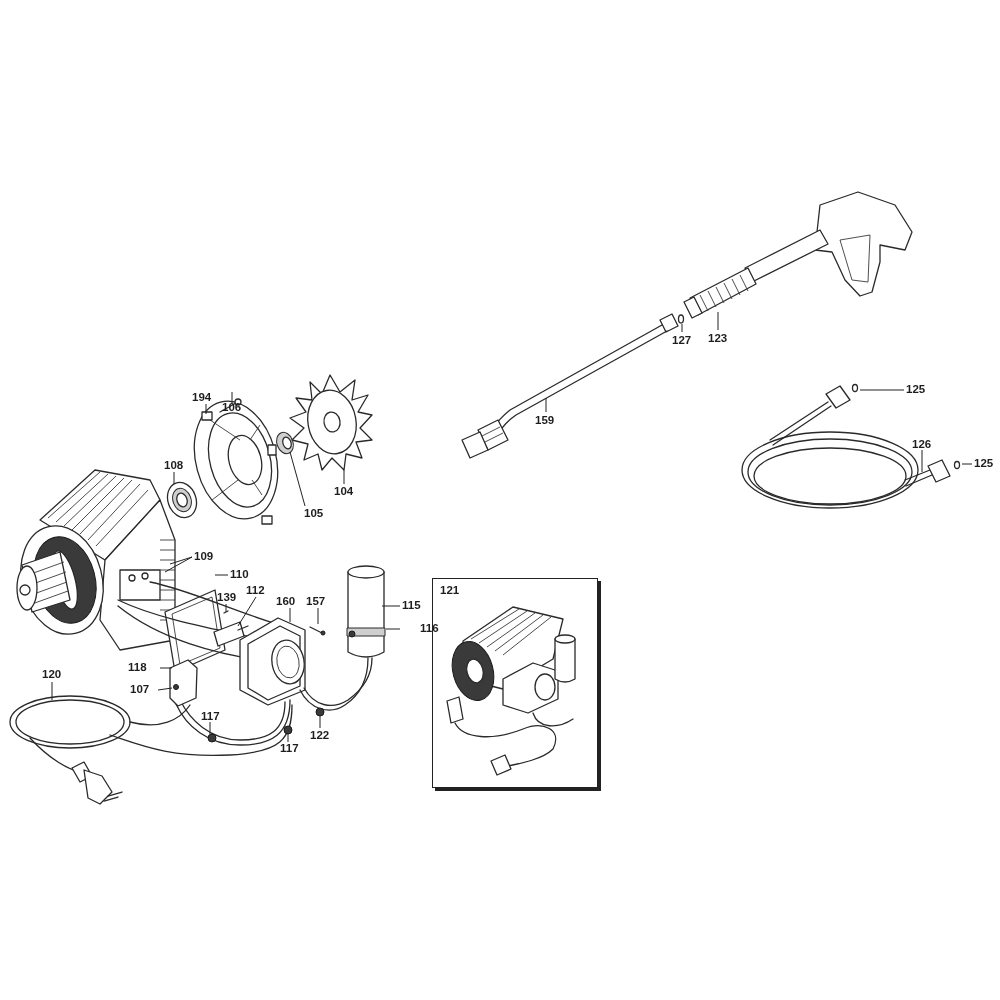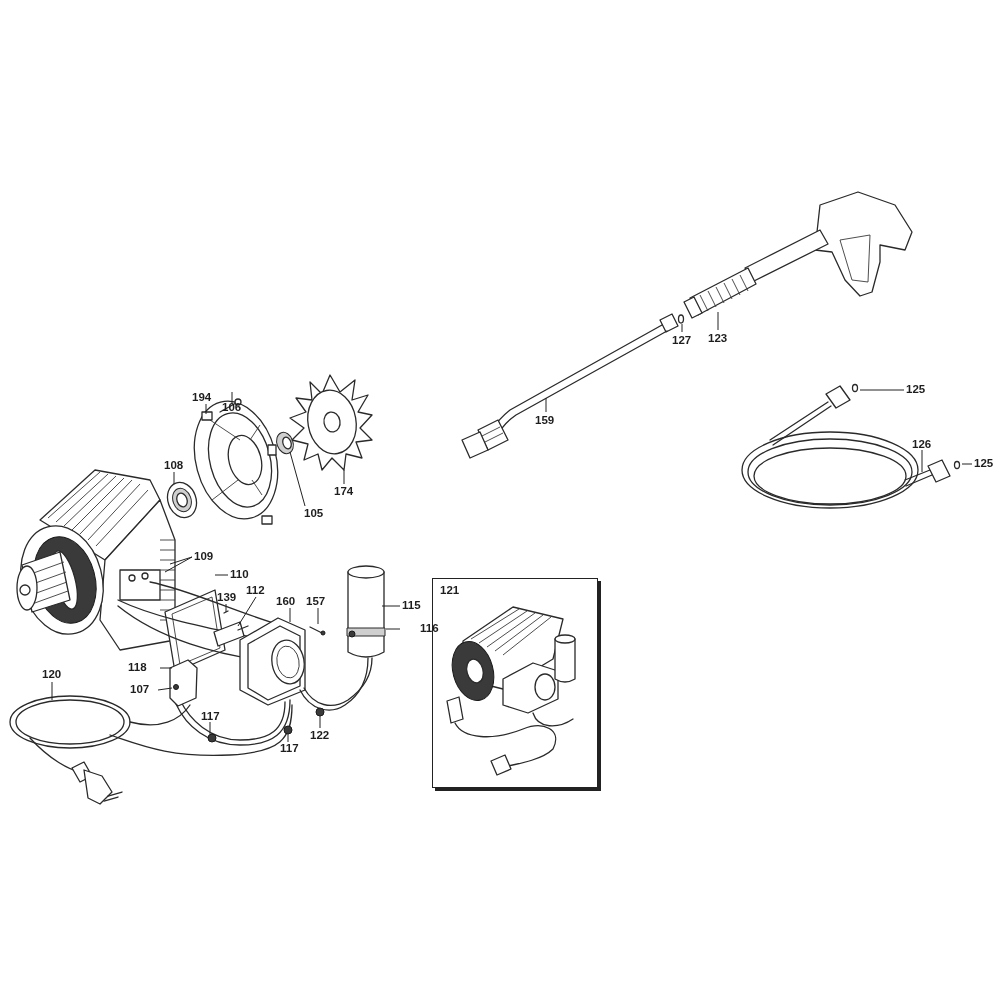--- a/index.html
+++ b/index.html
@@ -257,21 +257,21 @@
     <ellipse class="fw" cx="112" cy="108" rx="10" ry="13"></ellipse>
     <path class="fw" d="M122 60 L122 100 Q132 106 142 100 L142 60 Z"></path>
     <ellipse class="fw" cx="132" cy="60" rx="10" ry="4"></ellipse>
     <path class="fw" d="M14 122 L26 118 L30 140 L18 144 Z"></path>
     <path class="ln" d="M22 144 C30 160 60 162 90 150 C110 142 130 150 120 170 C110 180 90 184 70 188"></path>
     <path class="ln" d="M100 134 C105 150 125 150 140 140"></path>
     <path class="fw" d="M58 182 L72 176 L78 190 L64 196 Z"></path>
   </svg>
 </div>
 
-<span class="lbl" style="left:334px;top:486px;">174</span>
+<span class="lbl" style="left:334px;top:486px;">104</span>
 <span class="lbl" style="left:304px;top:508px;">105</span>
 <span class="lbl" style="left:222px;top:380px;margin-top:22px;">106</span>
 <span class="lbl" style="left:192px;top:392px;">194</span>
 <span class="lbl" style="left:164px;top:460px;">108</span>
 <span class="lbl" style="left:194px;top:551px;">109</span>
 <span class="lbl" style="left:230px;top:569px;">110</span>
 <span class="lbl" style="left:217px;top:592px;">139</span>
 <span class="lbl" style="left:246px;top:585px;">112</span>
 <span class="lbl" style="left:276px;top:596px;">160</span>
 <span class="lbl" style="left:306px;top:596px;">157</span>

